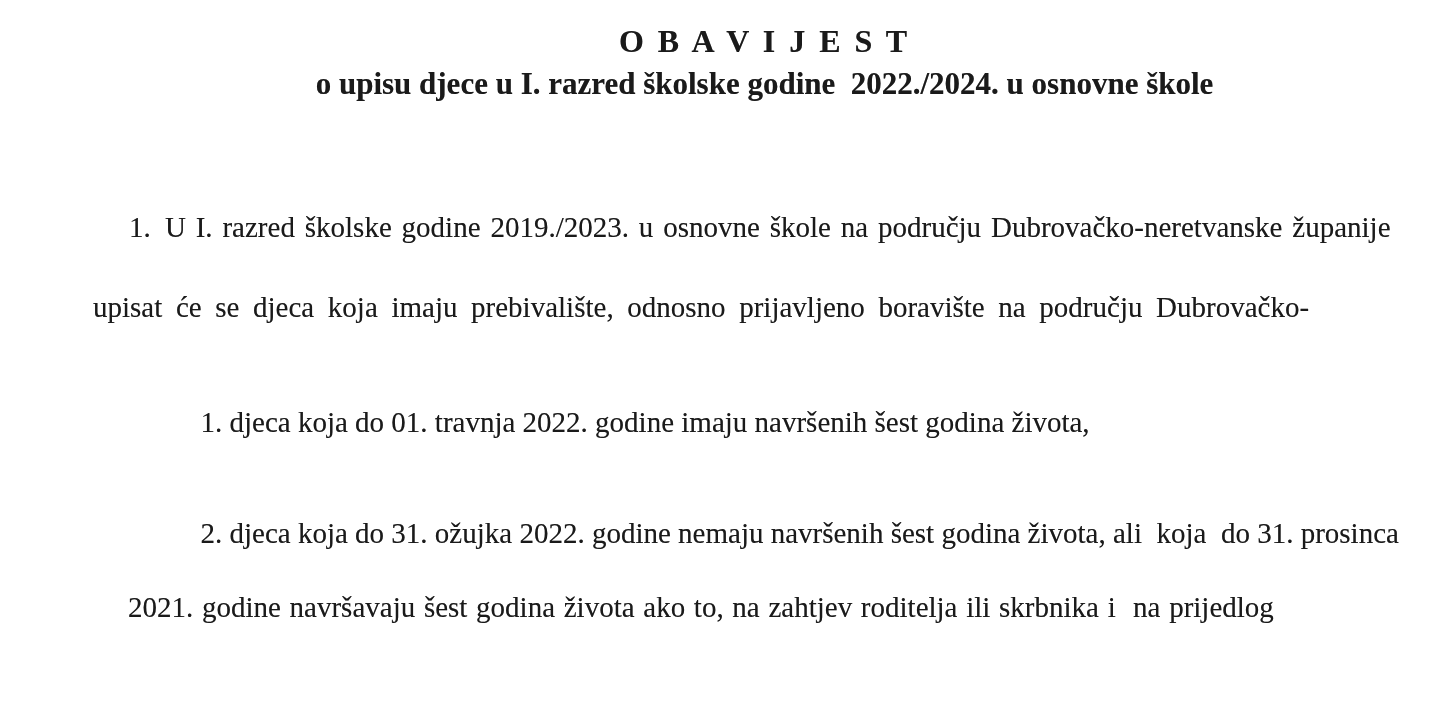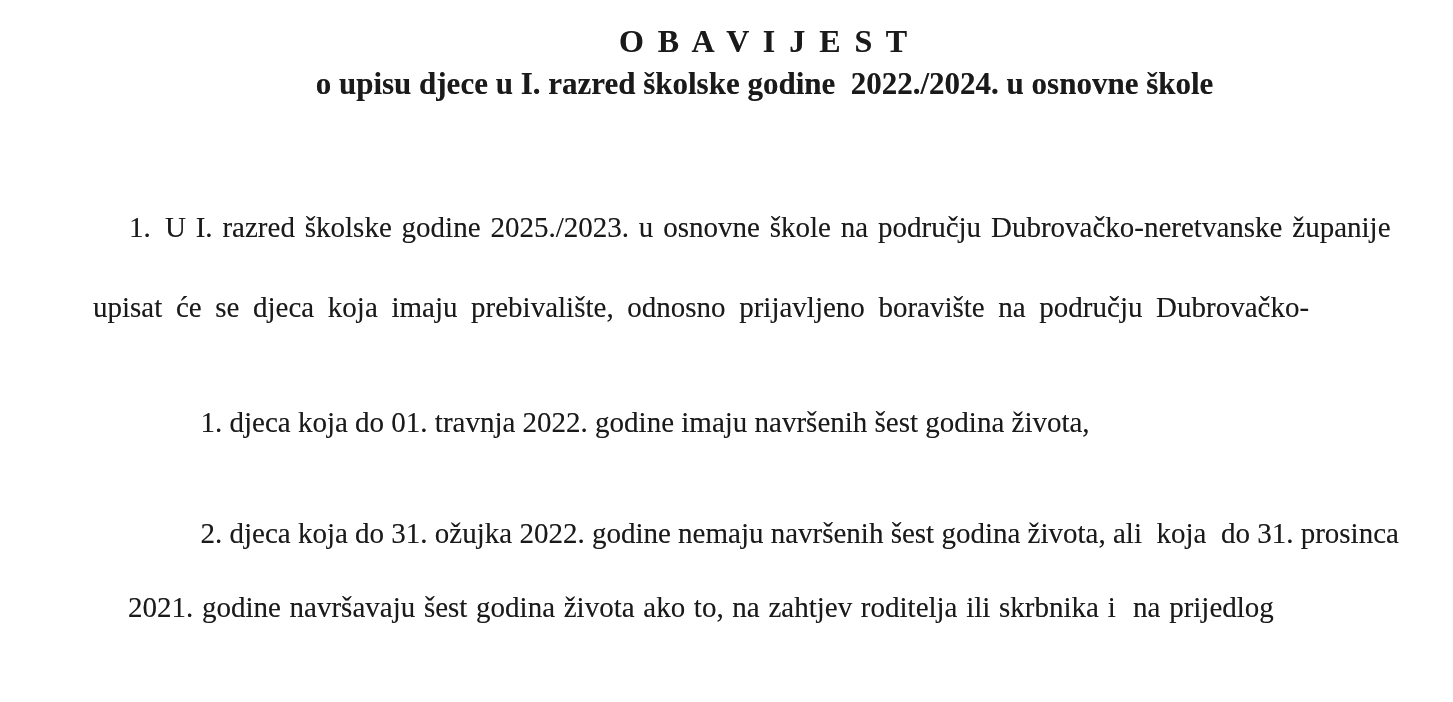--- a/index.html
+++ b/index.html
@@ -92,21 +92,21 @@
 
   <div class="title-block">
     <div class="main-title">O B A V I J E S T</div>
     <div class="subtitle">o upisu djece u I. razred školske godine  2022./2024. u osnovne škole</div>
   </div>
 
   <div class="body-text">
 
     <div class="intro">
       <div class="line first-line ws-a">
-        <span class="marker">1.</span><span>U I. razred školske godine 2025./2023. u osnovne škole na području Dubrovačko-neretvanske županije</span>
+        <span class="marker">1.</span><span>U I. razred školske godine 2019./2023. u osnovne škole na području Dubrovačko-neretvanske županije</span>
       </div>
       <div class="line cont ws-b">upisat će se djeca koja imaju prebivalište, odnosno prijavljeno boravište na području Dubrovačko-</div>
     </div>
 
     <div class="conditions">
 
       <div class="cond">
         <div class="line first-line">
           <span class="marker">1.</span><span>djeca koja do 01. travnja 2022. godine imaju navršenih šest godina života,</span>
         </div>

